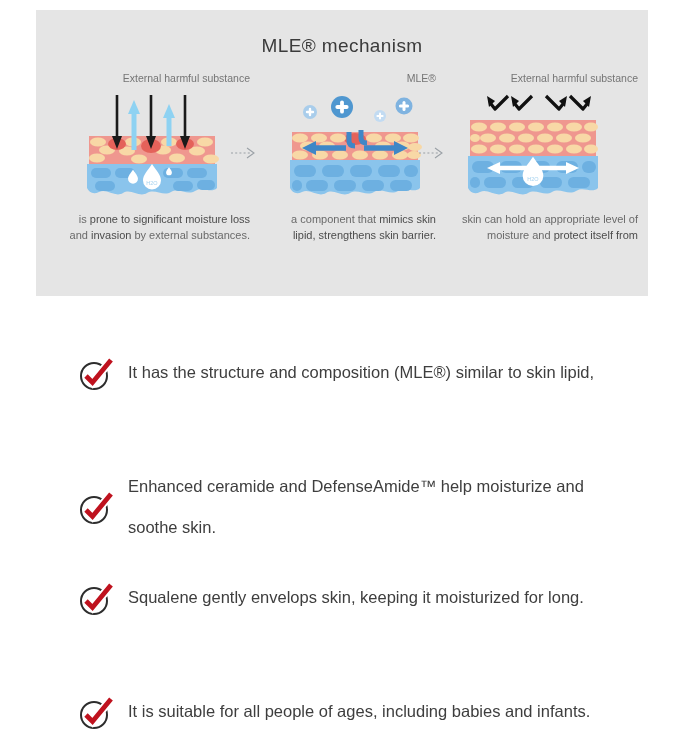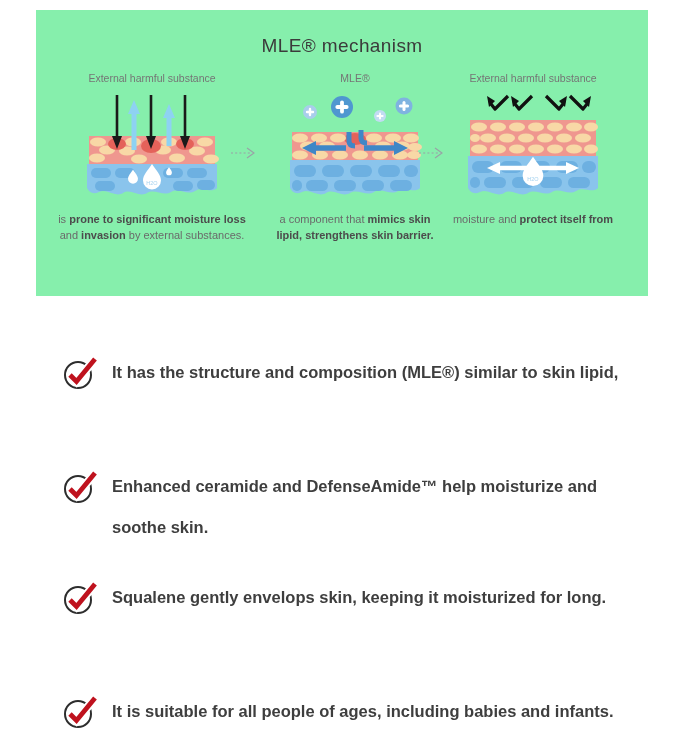--- a/index.html
+++ b/index.html
@@ -2,39 +2,39 @@
 <html><head>
 <meta charset="utf-8">
 <style>
   html,body{margin:0;padding:0;}
   body{
     width:679px;height:742px;background:#ffffff;position:relative;
     font-family:"Liberation Sans", sans-serif;color:#3e3e3e;overflow:hidden;
   }
   .panel{
     position:absolute;left:36px;top:10px;width:612px;height:286px;
-    background:#86efac;
+    background:#e5e5e5;
   }
   .title{
     margin:0;padding-top:25px;text-align:center;
     font-size:19px;font-weight:400;color:#3b3b3b;letter-spacing:.4px;
   }
-  .col{position:absolute;top:62px;text-align:center;}
+  .col{position:absolute;top:62px;text-align:right;}
   .col-1{left:18px;width:196px;}
   .col-2{left:238px;width:162px;}
   .col-3{left:392px;width:210px;}
   .dlabel{font-size:10.5px;color:#757575;height:15px;}
   .dsvg{display:block;margin:5px auto 0 auto;}
   .caption{margin:8px 0 0 0;font-size:11px;line-height:15.5px;color:#6a6a6a;white-space:nowrap;}
-  .caption .b{font-weight:bold;color:#4c4c4c;}
+  .caption .b{font-weight:normal;color:#4c4c4c;}
   .cl{display:block;}
   .connector{position:absolute;top:136px;}
   .connector.c1{left:194px;}
   .connector.c2{left:382px;}
-  .bullet{position:absolute;left:62px;display:flex;align-items:flex-start;font-weight:bold;}
+  .bullet{position:absolute;left:78px;display:flex;align-items:center;}
   .check{flex:0 0 auto;margin-top:2px;}
   .btext{margin-left:12px;font-size:16.5px;line-height:41px;color:#3e3e3e;white-space:nowrap;}
   .b1{top:352px;}.b2{top:466px;}.b3{top:577px;}.b4{top:691px;}
 </style>
 </head>
 <body>
 
 <div class="page">
 
   <section class="panel">
@@ -248,20 +248,21 @@
           <text x="75" y="89" font-size="5.5" fill="#a5d2ef" text-anchor="middle">H2O</text>
         </g>
 
         <g stroke="#ffffff" stroke-width="4.5" fill="#ffffff">
           <line x1="40" y1="76" x2="110" y2="76"></line>
           <polygon points="42,70 42,82 29,76" stroke="none"></polygon>
           <polygon points="108,70 108,82 121,76" stroke="none"></polygon>
         </g>
       </svg>
       <p class="caption">
+        <span class="cl"><span>skin can hold an appropriate level of</span></span>
         <span class="cl"><span>moisture and </span><span class="b">protect itself from</span></span>
       </p>
     </div>
   </section>
 
   <section>
 
     <div class="bullet b1">
       <svg class="check" width="38" height="38" viewBox="0 0 38 38">
         <circle cx="16" cy="21" r="13" fill="none" stroke="#2d2d2d" stroke-width="2"></circle>

